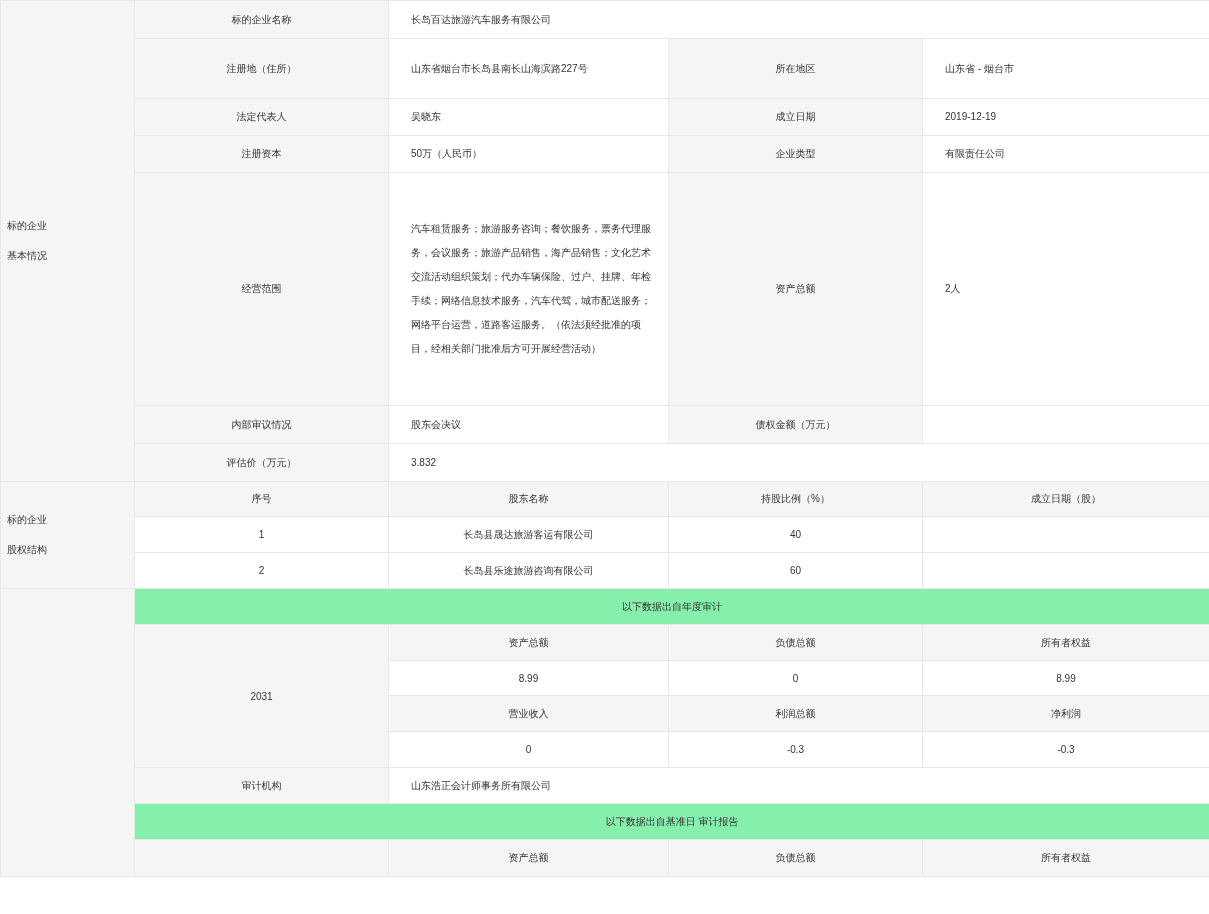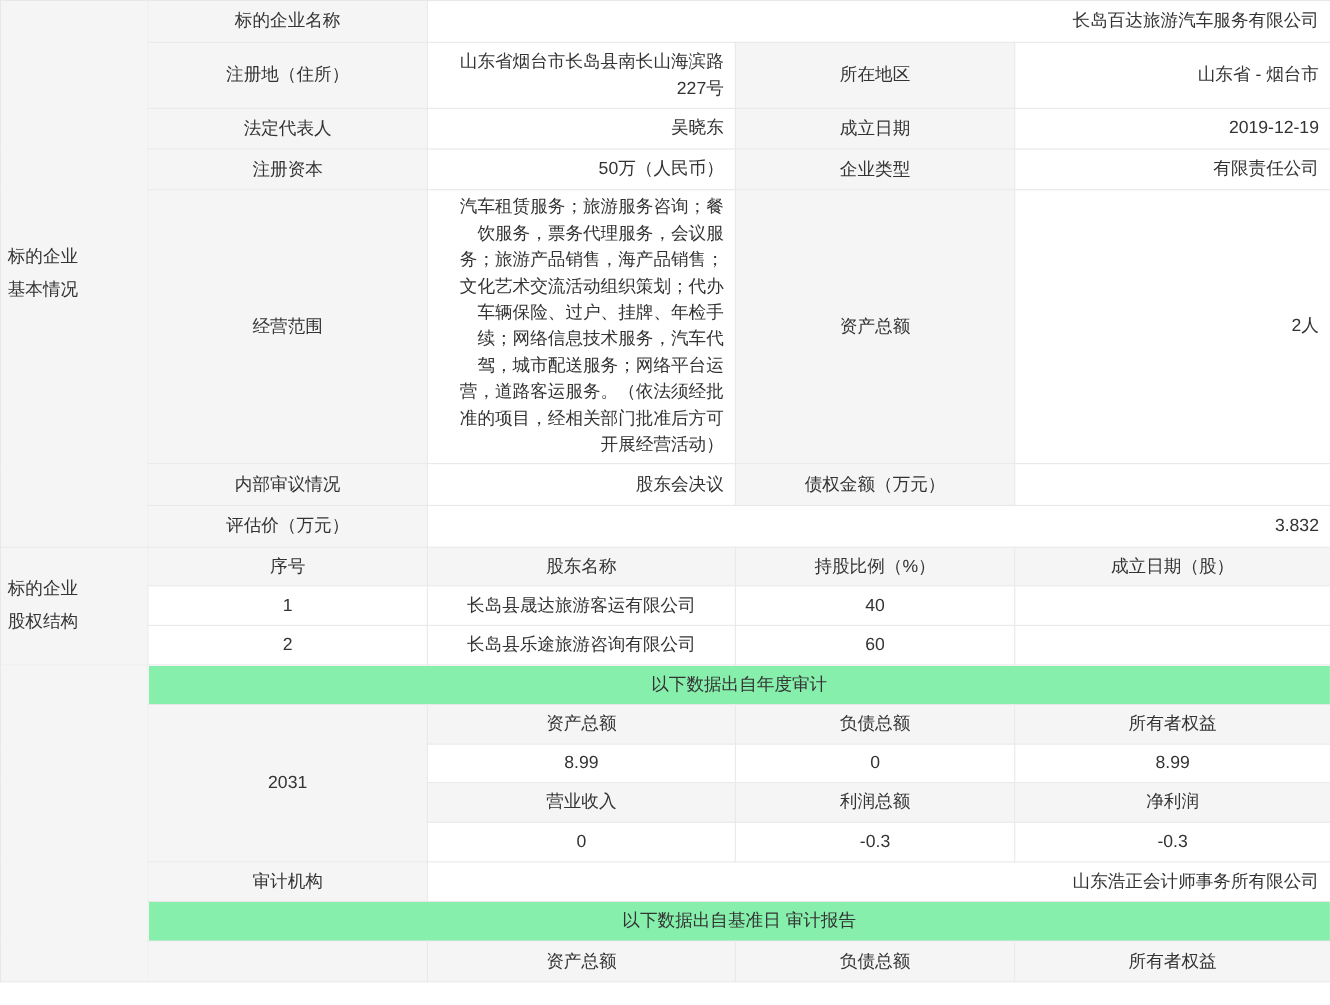--- a/index.html
+++ b/index.html
@@ -3,23 +3,23 @@
 <meta charset="utf-8">
 <style>
   html,body{margin:0;padding:0;background:#fff;width:1209px;height:914px;overflow:hidden;}
   body{font-family:"Liberation Sans","DejaVu Sans",sans-serif;font-size:14px;color:#333;}
   .page{width:1209px;}
   .title-bar{height:38px;box-sizing:border-box;display:flex;align-items:center;
     padding-left:10px;font-weight:bold;color:#333;background:#fff;
     border-top:1px solid #e8e8e8;border-left:1px solid #e8e8e8;border-right:1px solid #e8e8e8;}
   table.info{width:1209px;border-collapse:collapse;table-layout:fixed;}
   table.info td{border:1px solid #e8e8e8;box-sizing:border-box;vertical-align:middle;
-    font-size:16px;color:#333;overflow:hidden;}
+    font-size:10px;color:#333;overflow:hidden;}
   td.g{background:#f5f5f5;text-align:center;padding:4px 6px;}
-  td.v{background:#fff;text-align:right;padding:4px 10px 4px 22px;line-height:24px;word-break:break-word;}
+  td.v{background:#fff;text-align:left;padding:4px 10px 4px 22px;line-height:24px;word-break:break-word;}
   td.c{background:#fff;text-align:center;padding:4px 6px;}
   td.gl{background:#f5f5f5;white-space:pre-line;line-height:30px;padding:4px 6px;}
   td.sec{background:#86efac;text-align:center;padding:4px 6px;}
 </style>
 </head>
 <body>
 
 <div class="page">
 
   <table class="info">

